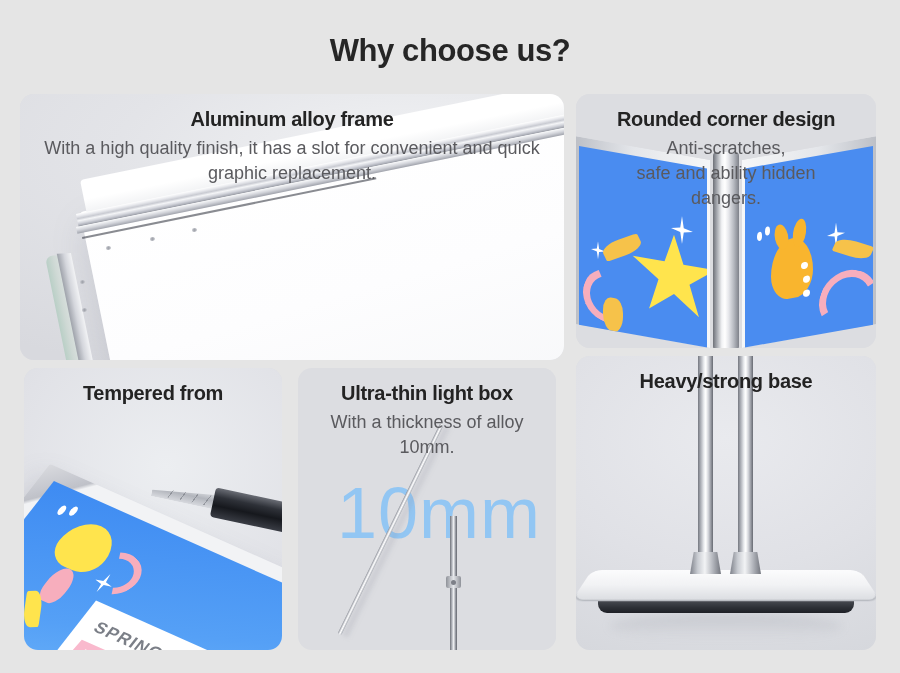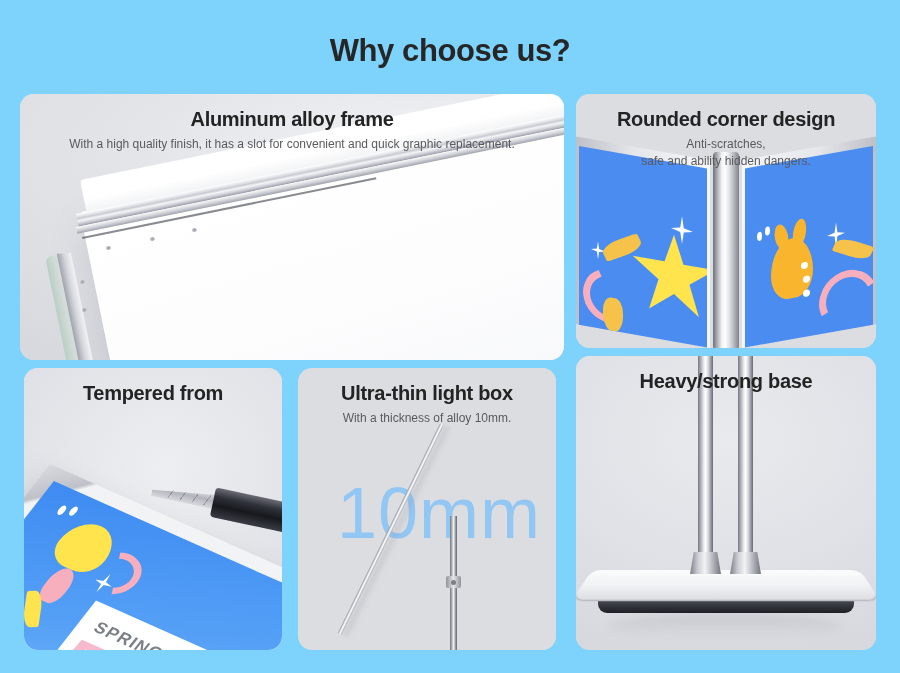--- a/index.html
+++ b/index.html
@@ -10,21 +10,21 @@
     height: 673px;
     background: #ffffff;
     font-family: "Liberation Sans", sans-serif;
     overflow: hidden;
   }
 
   .page {
     position: relative;
     width: 900px;
     height: 673px;
-    background: #7dd3fc;
+    background: #e5e5e5;
     padding-left: 31px;
   }
 
   
   .page-title {
     position: absolute;
     top: 33px;
     left: 0;
     width: 900px;
     text-align: center;
@@ -51,21 +51,21 @@
   }
   .card-title {
     font-size: 20px;
     font-weight: 700;
     letter-spacing: -0.3px;
     color: #232323;
     line-height: 1.25;
   }
   .card-sub {
     margin-top: 4px;
-    font-size: 12px;
+    font-size: 18px;
     font-weight: 400;
     color: #5a5a5e;
     line-height: 1.38;
     padding: 0 14px;
   }
   .card-sub.narrow { padding: 0 26px; }
 
   
   .scene {
     position: absolute;

